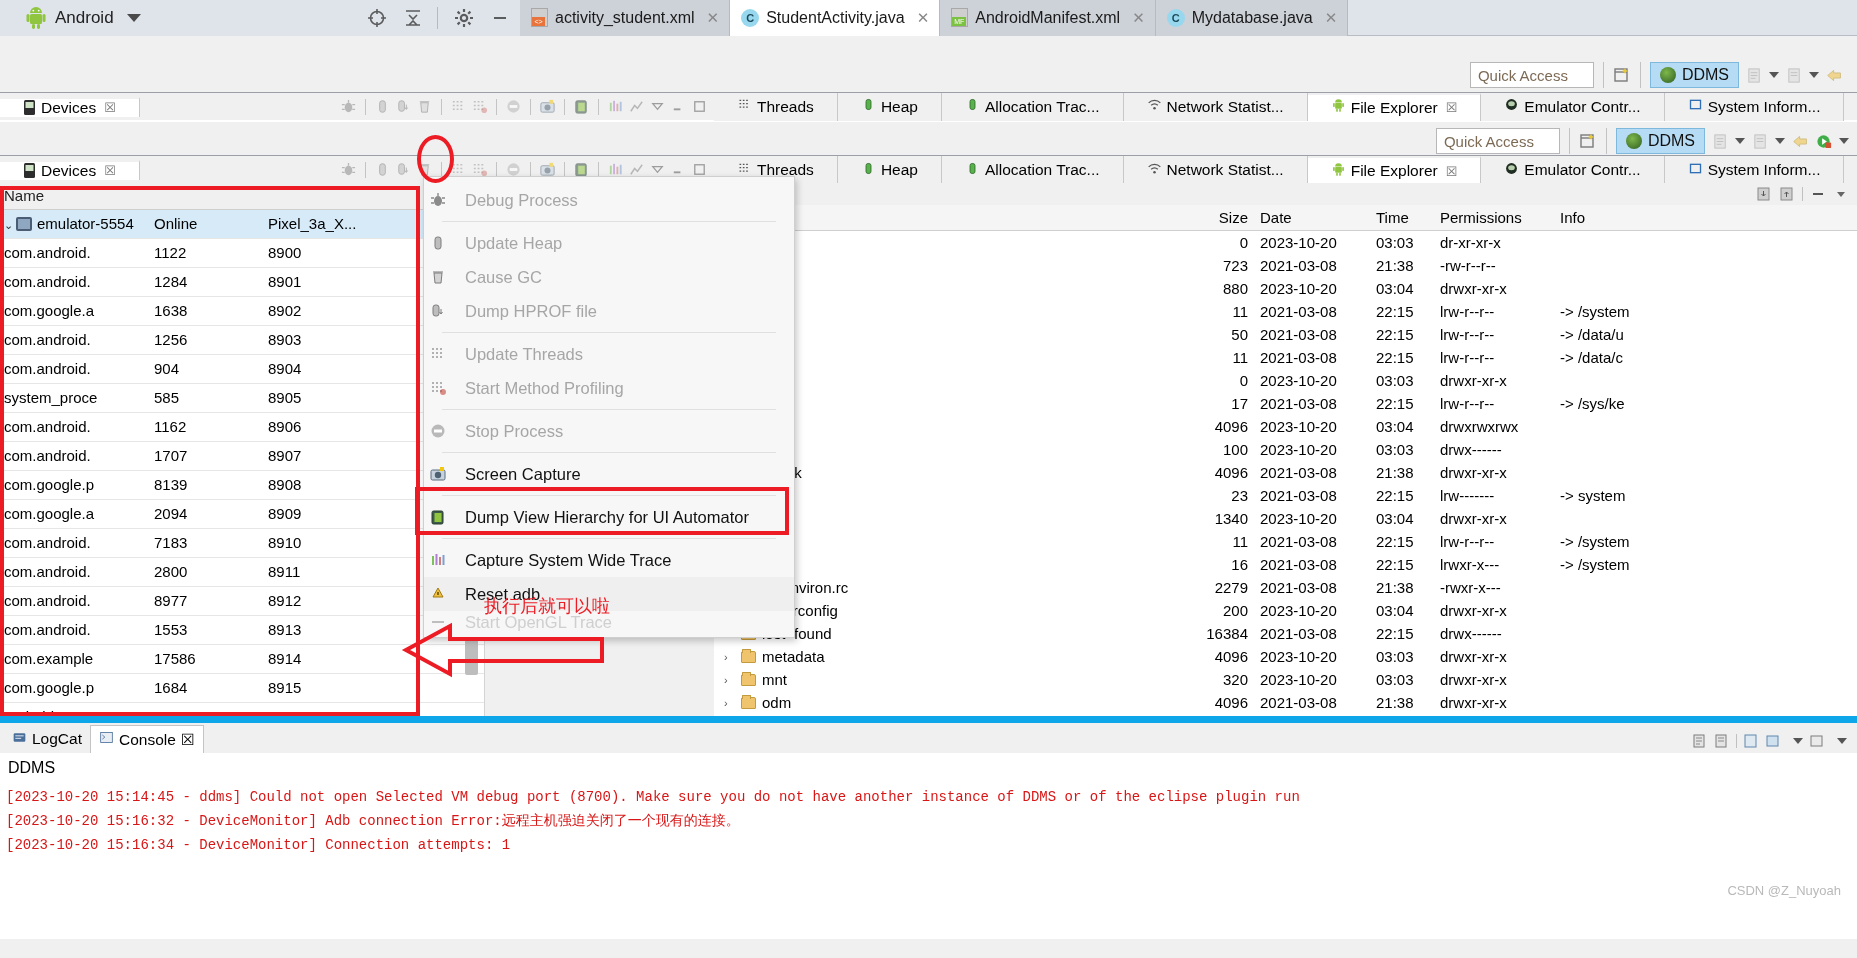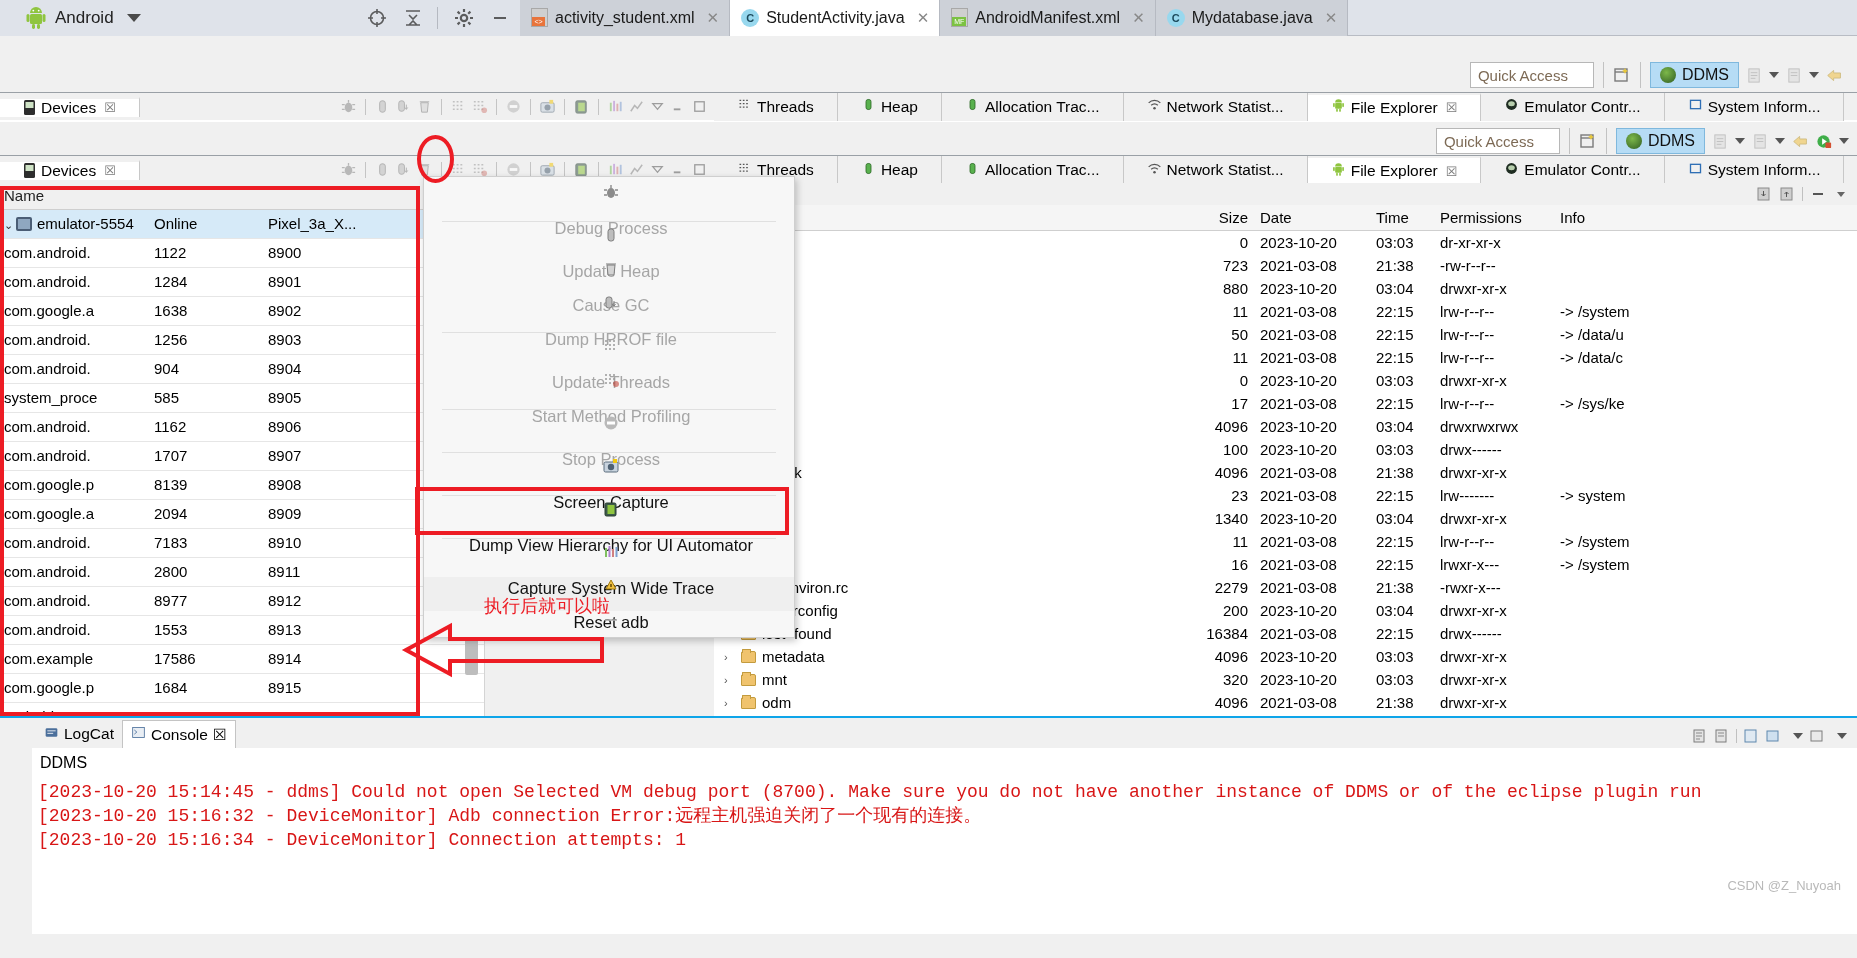--- a/index.html
+++ b/index.html
@@ -105,21 +105,21 @@
   .twisty{display:inline-block;width:12px;color:#333;font-size:11px;}
   .devmon{display:inline-block;width:16px;height:14px;border:2px solid #4a5d75;background:#8fa7c0;
           vertical-align:-2px;margin-right:5px;border-radius:2px;}
 
   
   #ctxmenu{
     left:423px; top:176px; width:372px; background:#f7f7f7;
     border:1px solid #cfcfcf; box-shadow:2px 3px 7px rgba(0,0,0,.22);
     padding:6px 0 4px 0; z-index:50;
   }
-  .mi{height:34px;display:flex;align-items:center;padding-left:4px;gap:18px;font-size:16.5px;flex-direction:column;}
+  .mi{height:34px;display:flex;align-items:center;padding-left:4px;gap:18px;font-size:16.5px;}
   .mi.disabled{color:#a6a6a6;}
   .mi.enabled{color:#111;}
   .mi .micon{width:19px;height:19px;display:flex;align-items:center;justify-content:center;}
   .msep{height:1px;background:#e0e0e0;margin:4px 18px 4px 18px;}
 
   
   .fx-wrap{font-size:15px;}
   .fxrow{display:flex;align-items:center;height:23px;white-space:nowrap;}
   .fx-arrow{color:#555;font-size:11px;width:11px;display:inline-block;}
   .folder-ic{width:15px;height:12px;background:#f0c36d;border:1px solid #c39b3e;border-radius:2px 2px 1px 1px;position:relative;}
@@ -128,25 +128,25 @@
   .file-ic:after{content:"";position:absolute;left:2px;top:3px;width:7px;height:1px;
      box-shadow:0 3px 0 #a8c0d6, 0 6px 0 #a8c0d6;background:#a8c0d6;}
   .fxhdr{display:flex;height:26px;align-items:center;border-bottom:1px solid #cfcfcf;font-size:15px;}
   .fxcol-size{width:82px;text-align:right;padding-right:6px;}
   .fxcol-date{width:118px;padding-left:6px;}
   .fxcol-time{width:62px;padding-left:4px;}
   .fxcol-perm{width:120px;padding-left:6px;}
   .fxcol-info{width:180px;padding-left:6px;}
 
   
-  #bottom{left:0;top:716px;width:1857px;height:242px;background:#f0f0f0;border-top:2px solid #0ea5e9;padding-left:32px;}
+  #bottom{left:0;top:716px;width:1857px;height:242px;background:#f0f0f0;border-top:7px solid #0ea5e9;}
   .ctab{display:flex;align-items:center;gap:5px;padding:0 8px;height:28px;font-size:15.5px;}
   .ctab.sel{background:#fff;border:1px solid #c4c4c4;border-bottom:none;}
   .console-body{background:#fff;height:186px;padding:4px 6px 0 6px;overflow:hidden;}
-  .mono{font-family:"Liberation Mono", monospace;font-size:18px;}
+  .mono{font-family:"Liberation Mono", monospace;font-size:14px;}
   .logline{color:#d81616;white-space:nowrap;line-height:24px;}
 
   
   .redbox{border:4px solid #ed1c24;}
   .redellipse{border:4px solid #ed1c24;border-radius:50%;}
   .cn-note{color:#ed1c24;font-size:18px;font-family:"DejaVu Sans",sans-serif;}
   .watermark{color:#b9b9b9;font-size:13px;}
 </style>
 </head>
 <body>

